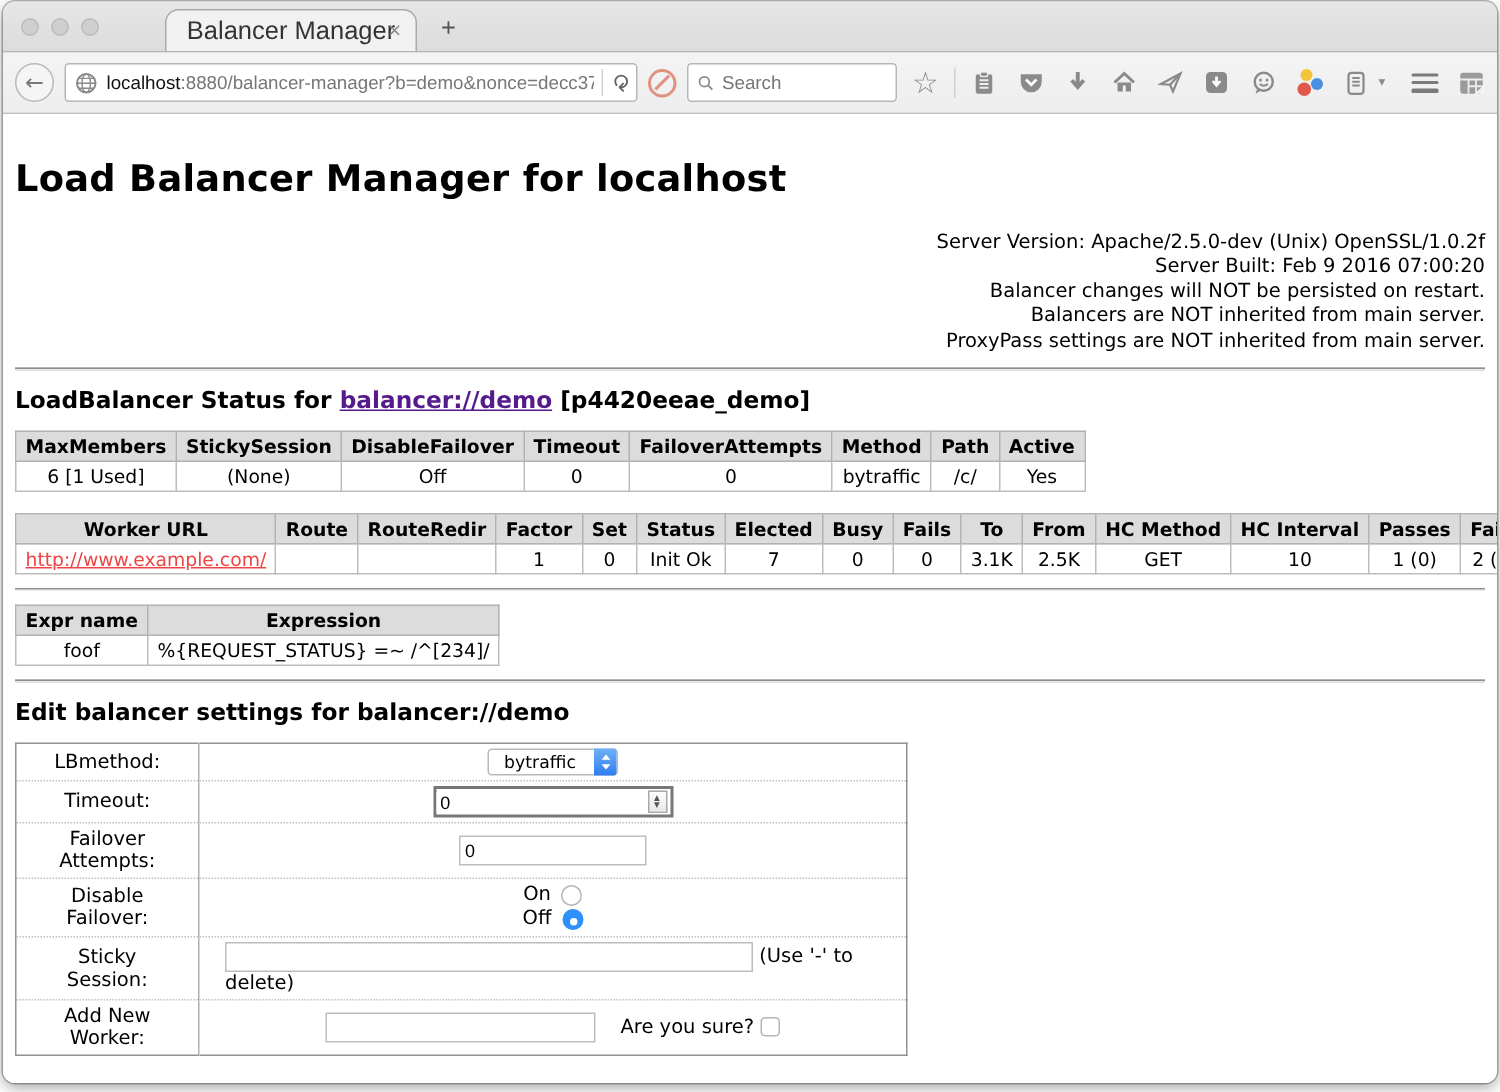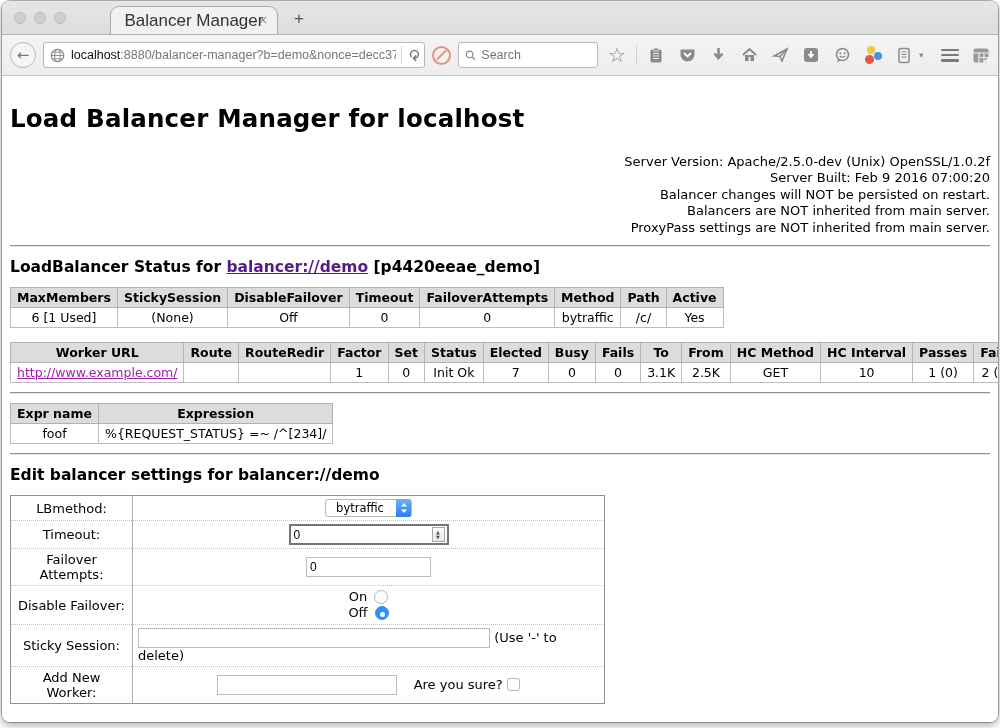--- a/index.html
+++ b/index.html
@@ -59,25 +59,25 @@
   h1.page-title { font-size:24.5px; font-weight:bold; margin:24px 0 21px 0; letter-spacing:.2px; }
   .server-info div { font-size:13px; line-height:16.4px;text-align:right; }
   .rule { border:none; height:2px; background:#b9b9b9; border-bottom:1px solid #e8e8e8; border-top:1px solid #8f8f8f; margin:9px 0; }
   h3.sec { font-size:15.5px; font-weight:bold; margin:11px 0 11px 0; }
   h3.sec a { color:#551a8b; }
   table { border-collapse:collapse; font-size:12.5px; }
   table.data { border:1px solid #919191; margin:1px 16px 0 0; }
   table.data th { background:#dcdcdc; border:1px solid #b2b2b2; font-weight:bold; padding:2px 6px; white-space:nowrap; }
   table.data td { border:1px solid #bdbdbd; padding:2px 6px; text-align:center; white-space:nowrap; height:19px; }
   td.left { text-align:left; }
-  a.wlink { color:#a21caf; }
+  a.wlink { color:#ef4444; }
   .tbl-gap { height:13px; }
   
   table.form { border:1px solid #919191; width:595px; margin-top:2px; }
-  table.form td { border:1px dotted #c0c0c0; padding:3px 5px; font-size:13px; }
+  table.form td { border:1px dotted #c0c0c0; padding:3px 17px; font-size:13px; }
   td.flabel { width:122px; text-align:center; border-right:1px solid #b0b0b0 !important; }
   td.fval { text-align:center; }
   .mac-select { display:inline-flex; align-items:center; height:18px; border:1px solid #b9b9b9; border-radius:3px; background:#fff; padding-left:10px; vertical-align:middle; }
   .mac-select .sel-text { font-size:11.5px; padding-right:12px; min-width:60px; text-align:center; }
   .sel-btn { width:15px; height:18px; border-radius:0 2px 2px 0; background:linear-gradient(#6fb1f5,#2e7df0); display:flex; align-items:center; justify-content:center; }
   .num-input { display:inline-flex; align-items:center; border:2px solid #777; background:#fff; width:160px; height:21px; vertical-align:middle; }
   .num-input input { border:none; outline:none; flex:1; font-size:12px; padding:0 3px; min-width:0; }
   .stepper { width:13px; height:15px; border:1px solid #aaa; background:linear-gradient(#fdfdfd,#e8e8e8); margin-right:2px; flex:none;
     display:flex; flex-direction:column; align-items:center; justify-content:center; font-size:5px; color:#555; line-height:1; }
   input.plain { border:1px solid #bdbdbd; height:20px; font-size:12px; padding:0 3px; vertical-align:middle; }

